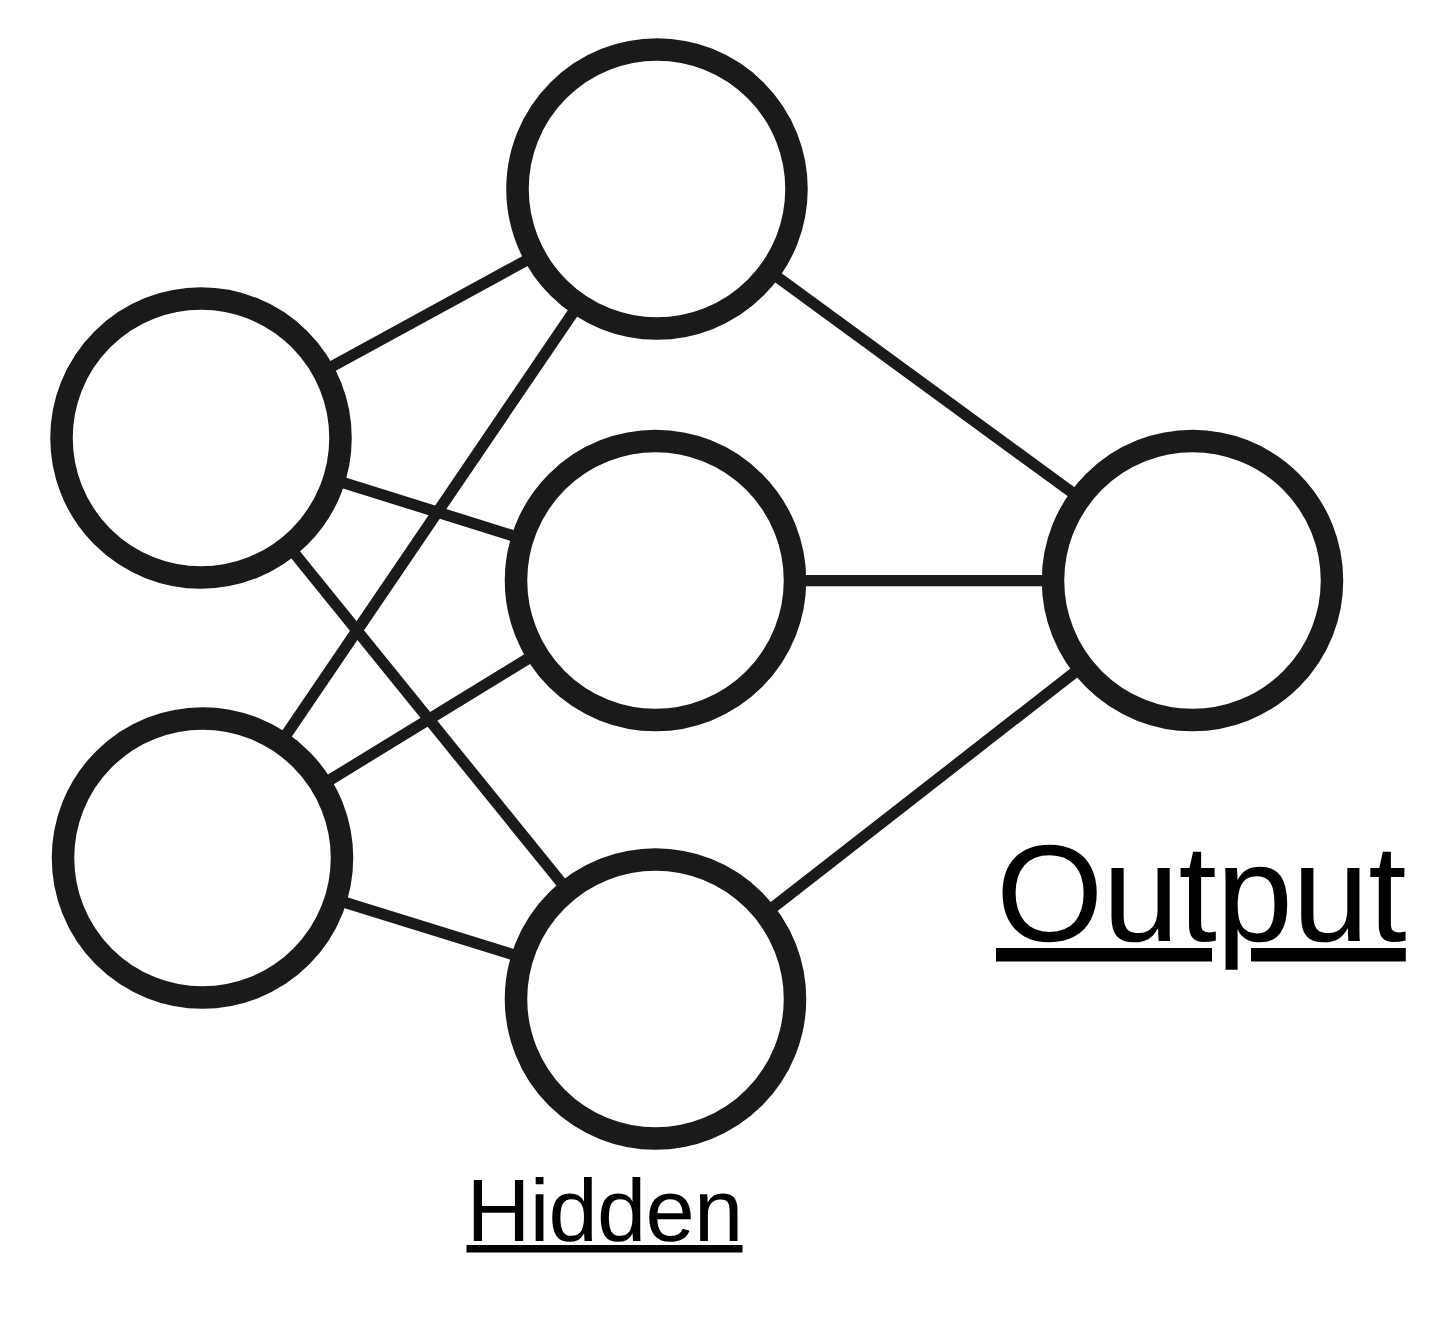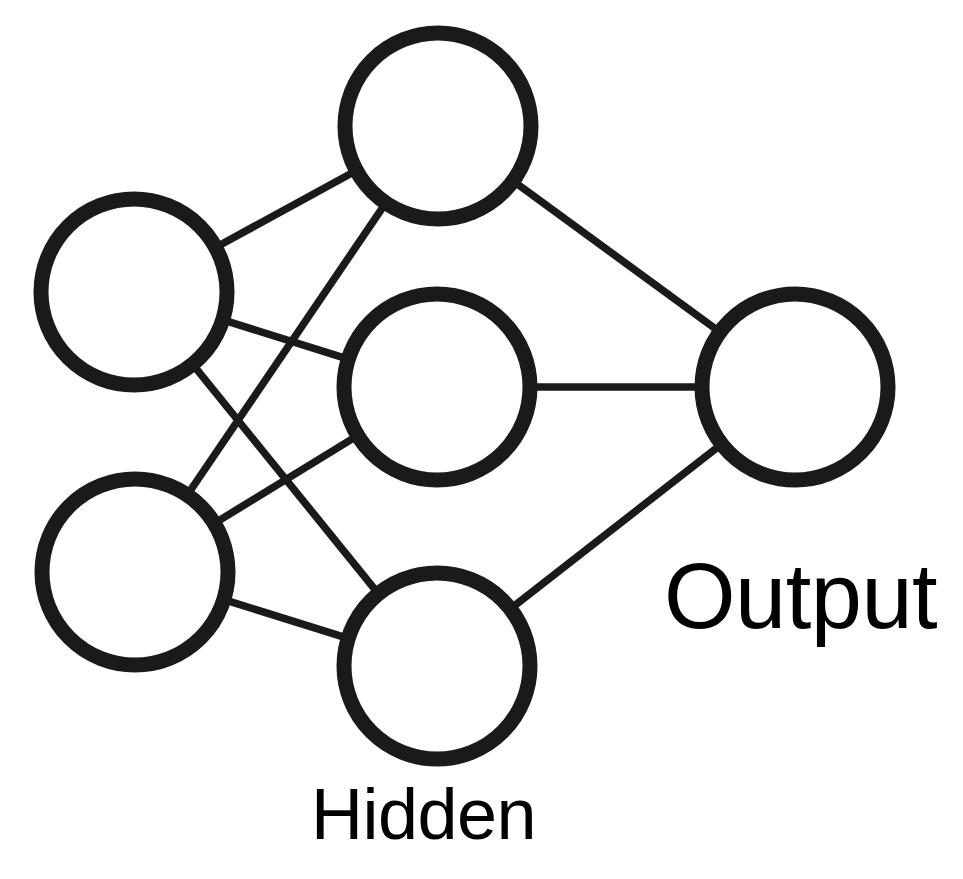--- a/index.html
+++ b/index.html
@@ -37,20 +37,21 @@
     fill: none;
   }
   .layer-label {
     position: absolute;
     color: #000000;
     font-family: "Liberation Sans", sans-serif;
     font-weight: 400;
     white-space: nowrap;
     line-height: 1;
     letter-spacing: -0.5px;
+    text-decoration: underline;
   }
 </style>
 </head>
 <body>
 
 <div id="canvas">
 
   <svg id="diagram-svg" viewBox="0 0 963 879">
     <g id="edges-group">
         <line x1="218.70" y1="245.75" x2="353.30" y2="172.25" class="edge-line" stroke="#1a1a1a" stroke-width="7.5"></line>
@@ -67,17 +68,17 @@
         <circle cx="134" cy="292" r="93" class="node-circle" stroke="#1a1a1a" stroke-width="15"></circle>
         <circle cx="135" cy="572" r="93" class="node-circle" stroke="#1a1a1a" stroke-width="15"></circle>
         <circle cx="438" cy="126" r="93" class="node-circle" stroke="#1a1a1a" stroke-width="15"></circle>
         <circle cx="437" cy="387" r="93" class="node-circle" stroke="#1a1a1a" stroke-width="15"></circle>
         <circle cx="437" cy="666" r="93" class="node-circle" stroke="#1a1a1a" stroke-width="15"></circle>
         <circle cx="795" cy="387" r="93" class="node-circle" stroke="#1a1a1a" stroke-width="15"></circle>
       </g>
   </svg>
 
 
-  <div class="layer-label" id="label-hidden" style="left: 311px; top: 778px; font-size: 72px; color: rgb(0, 0, 0);">Hidden</div>
+  <div class="layer-label" id="label-hidden" style="left: 311px; top: 778px; font-size: 59px; color: rgb(0, 0, 0);">Hidden</div>
 
   <div class="layer-label" id="label-output" style="left: 664px; top: 550px; font-size: 92px; color: rgb(0, 0, 0);">Output</div>
 
 </div>
 
 </body></html>

